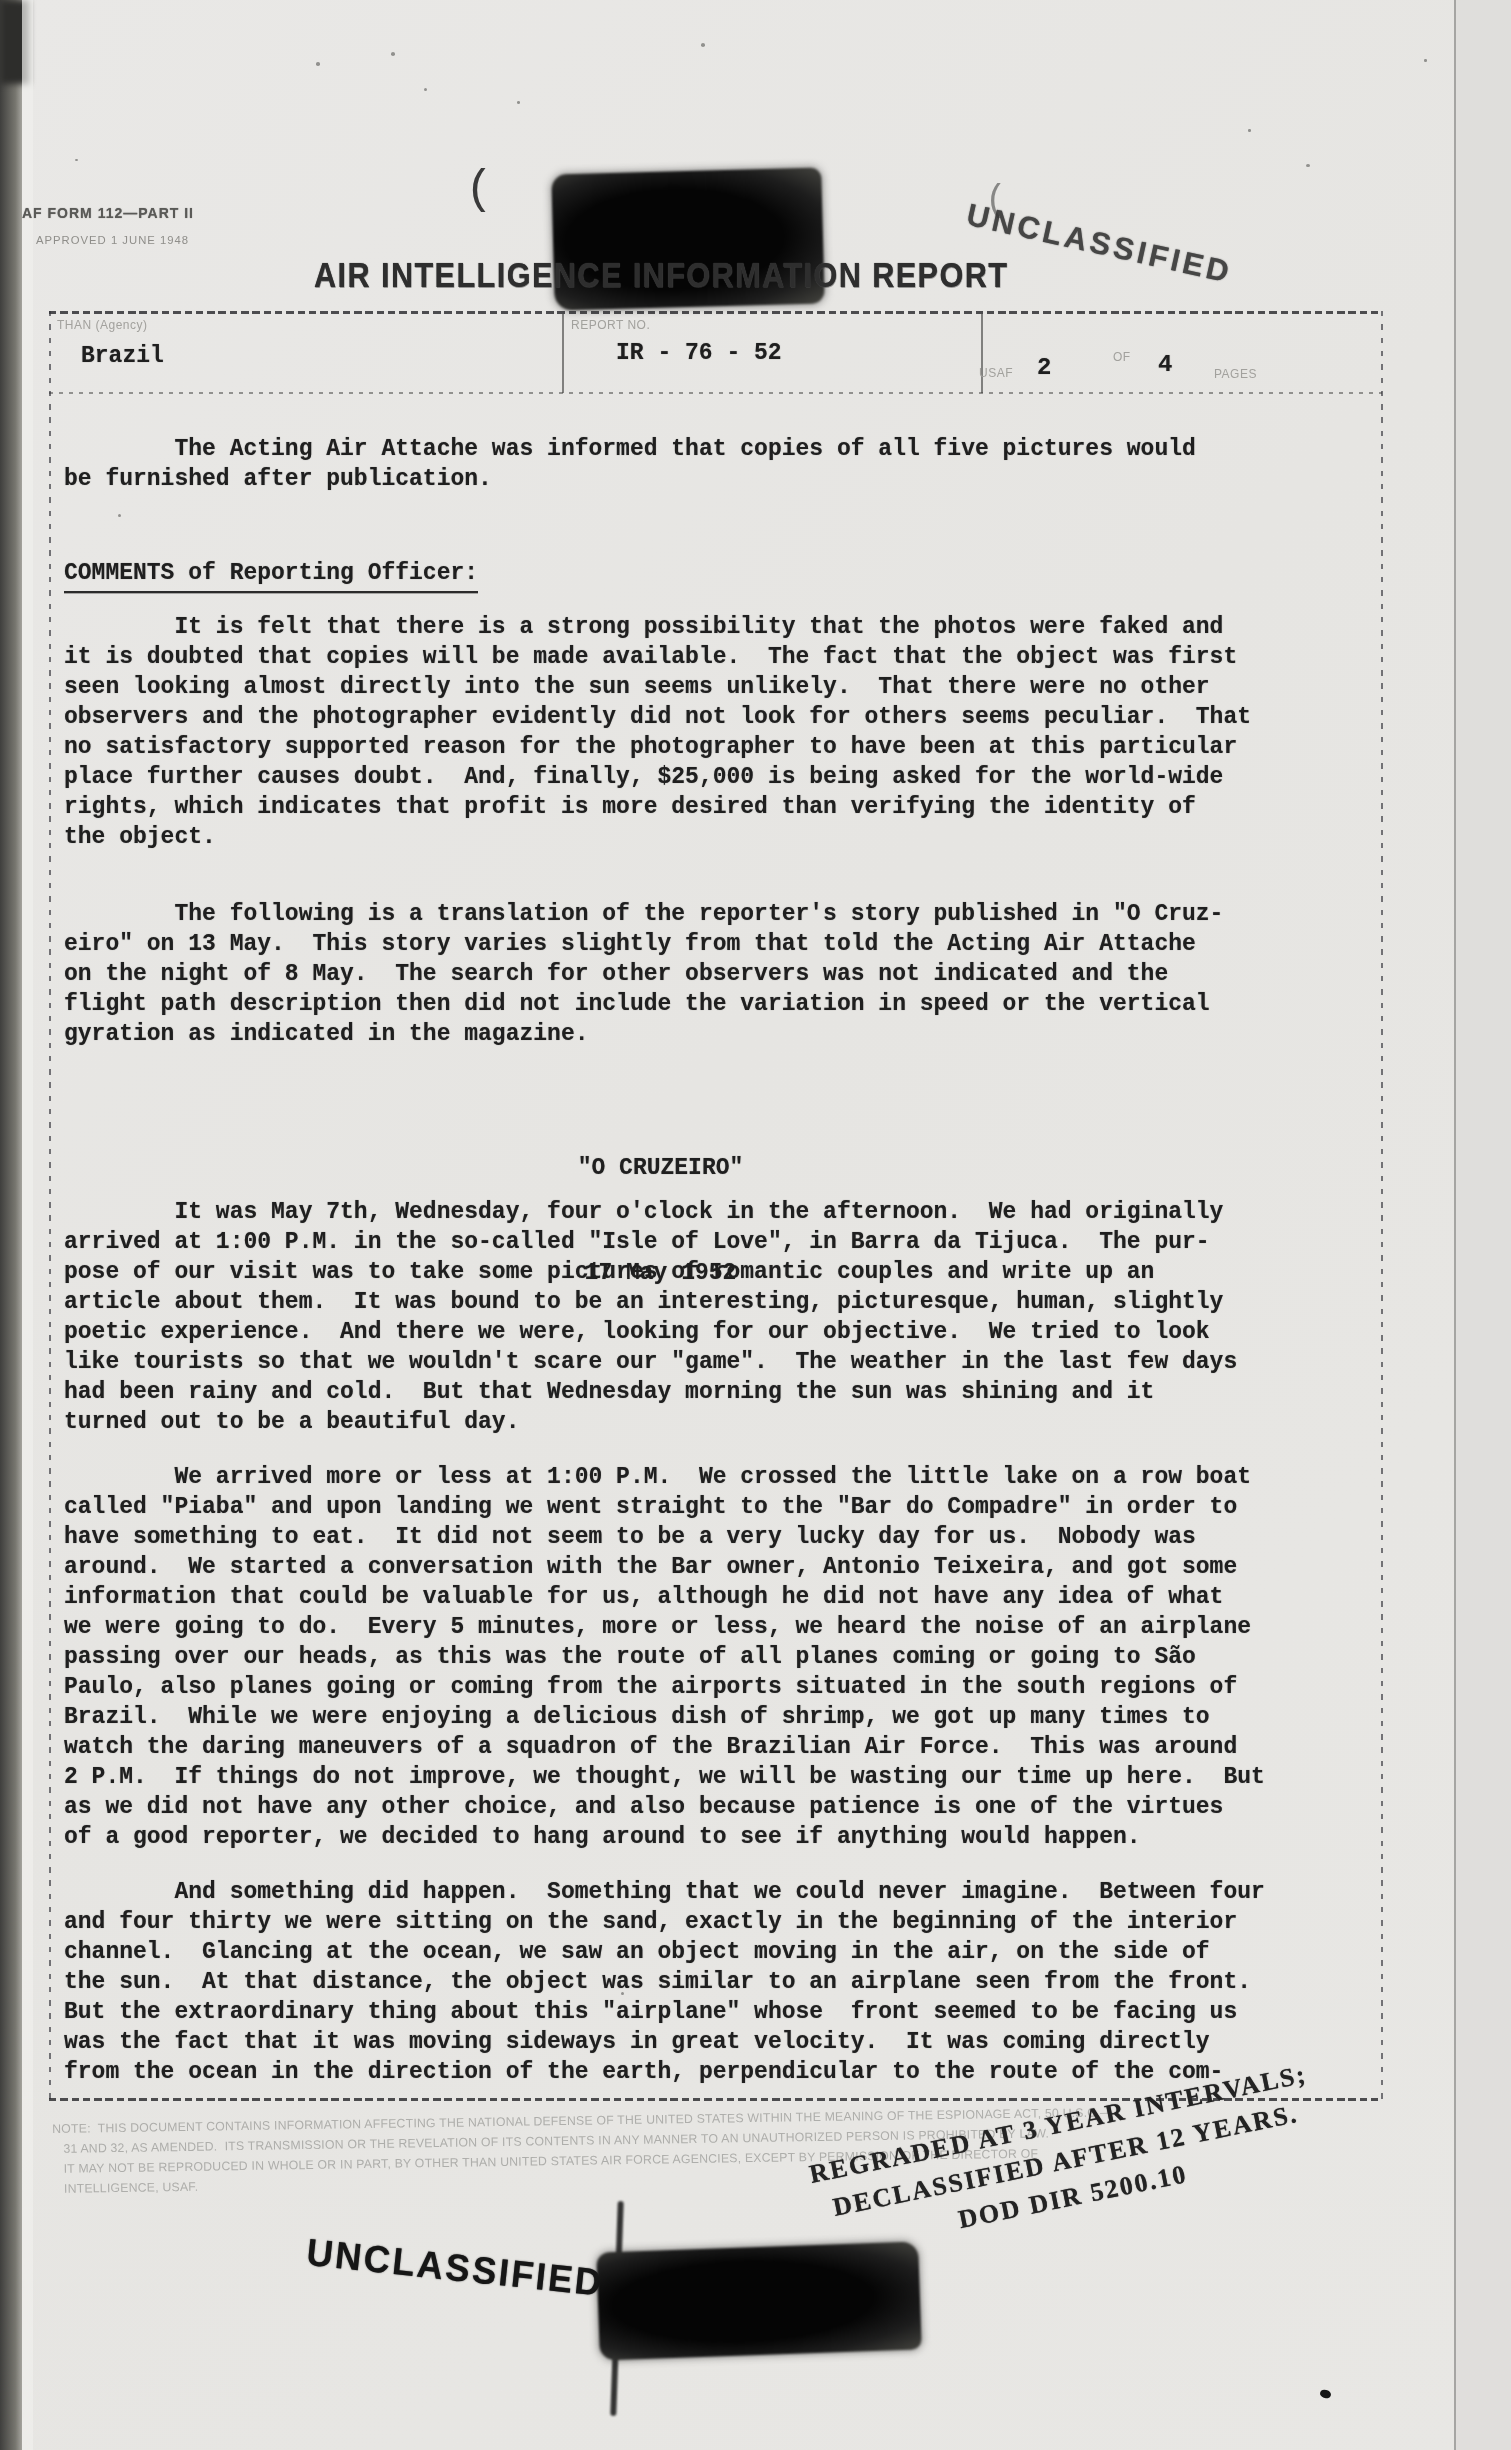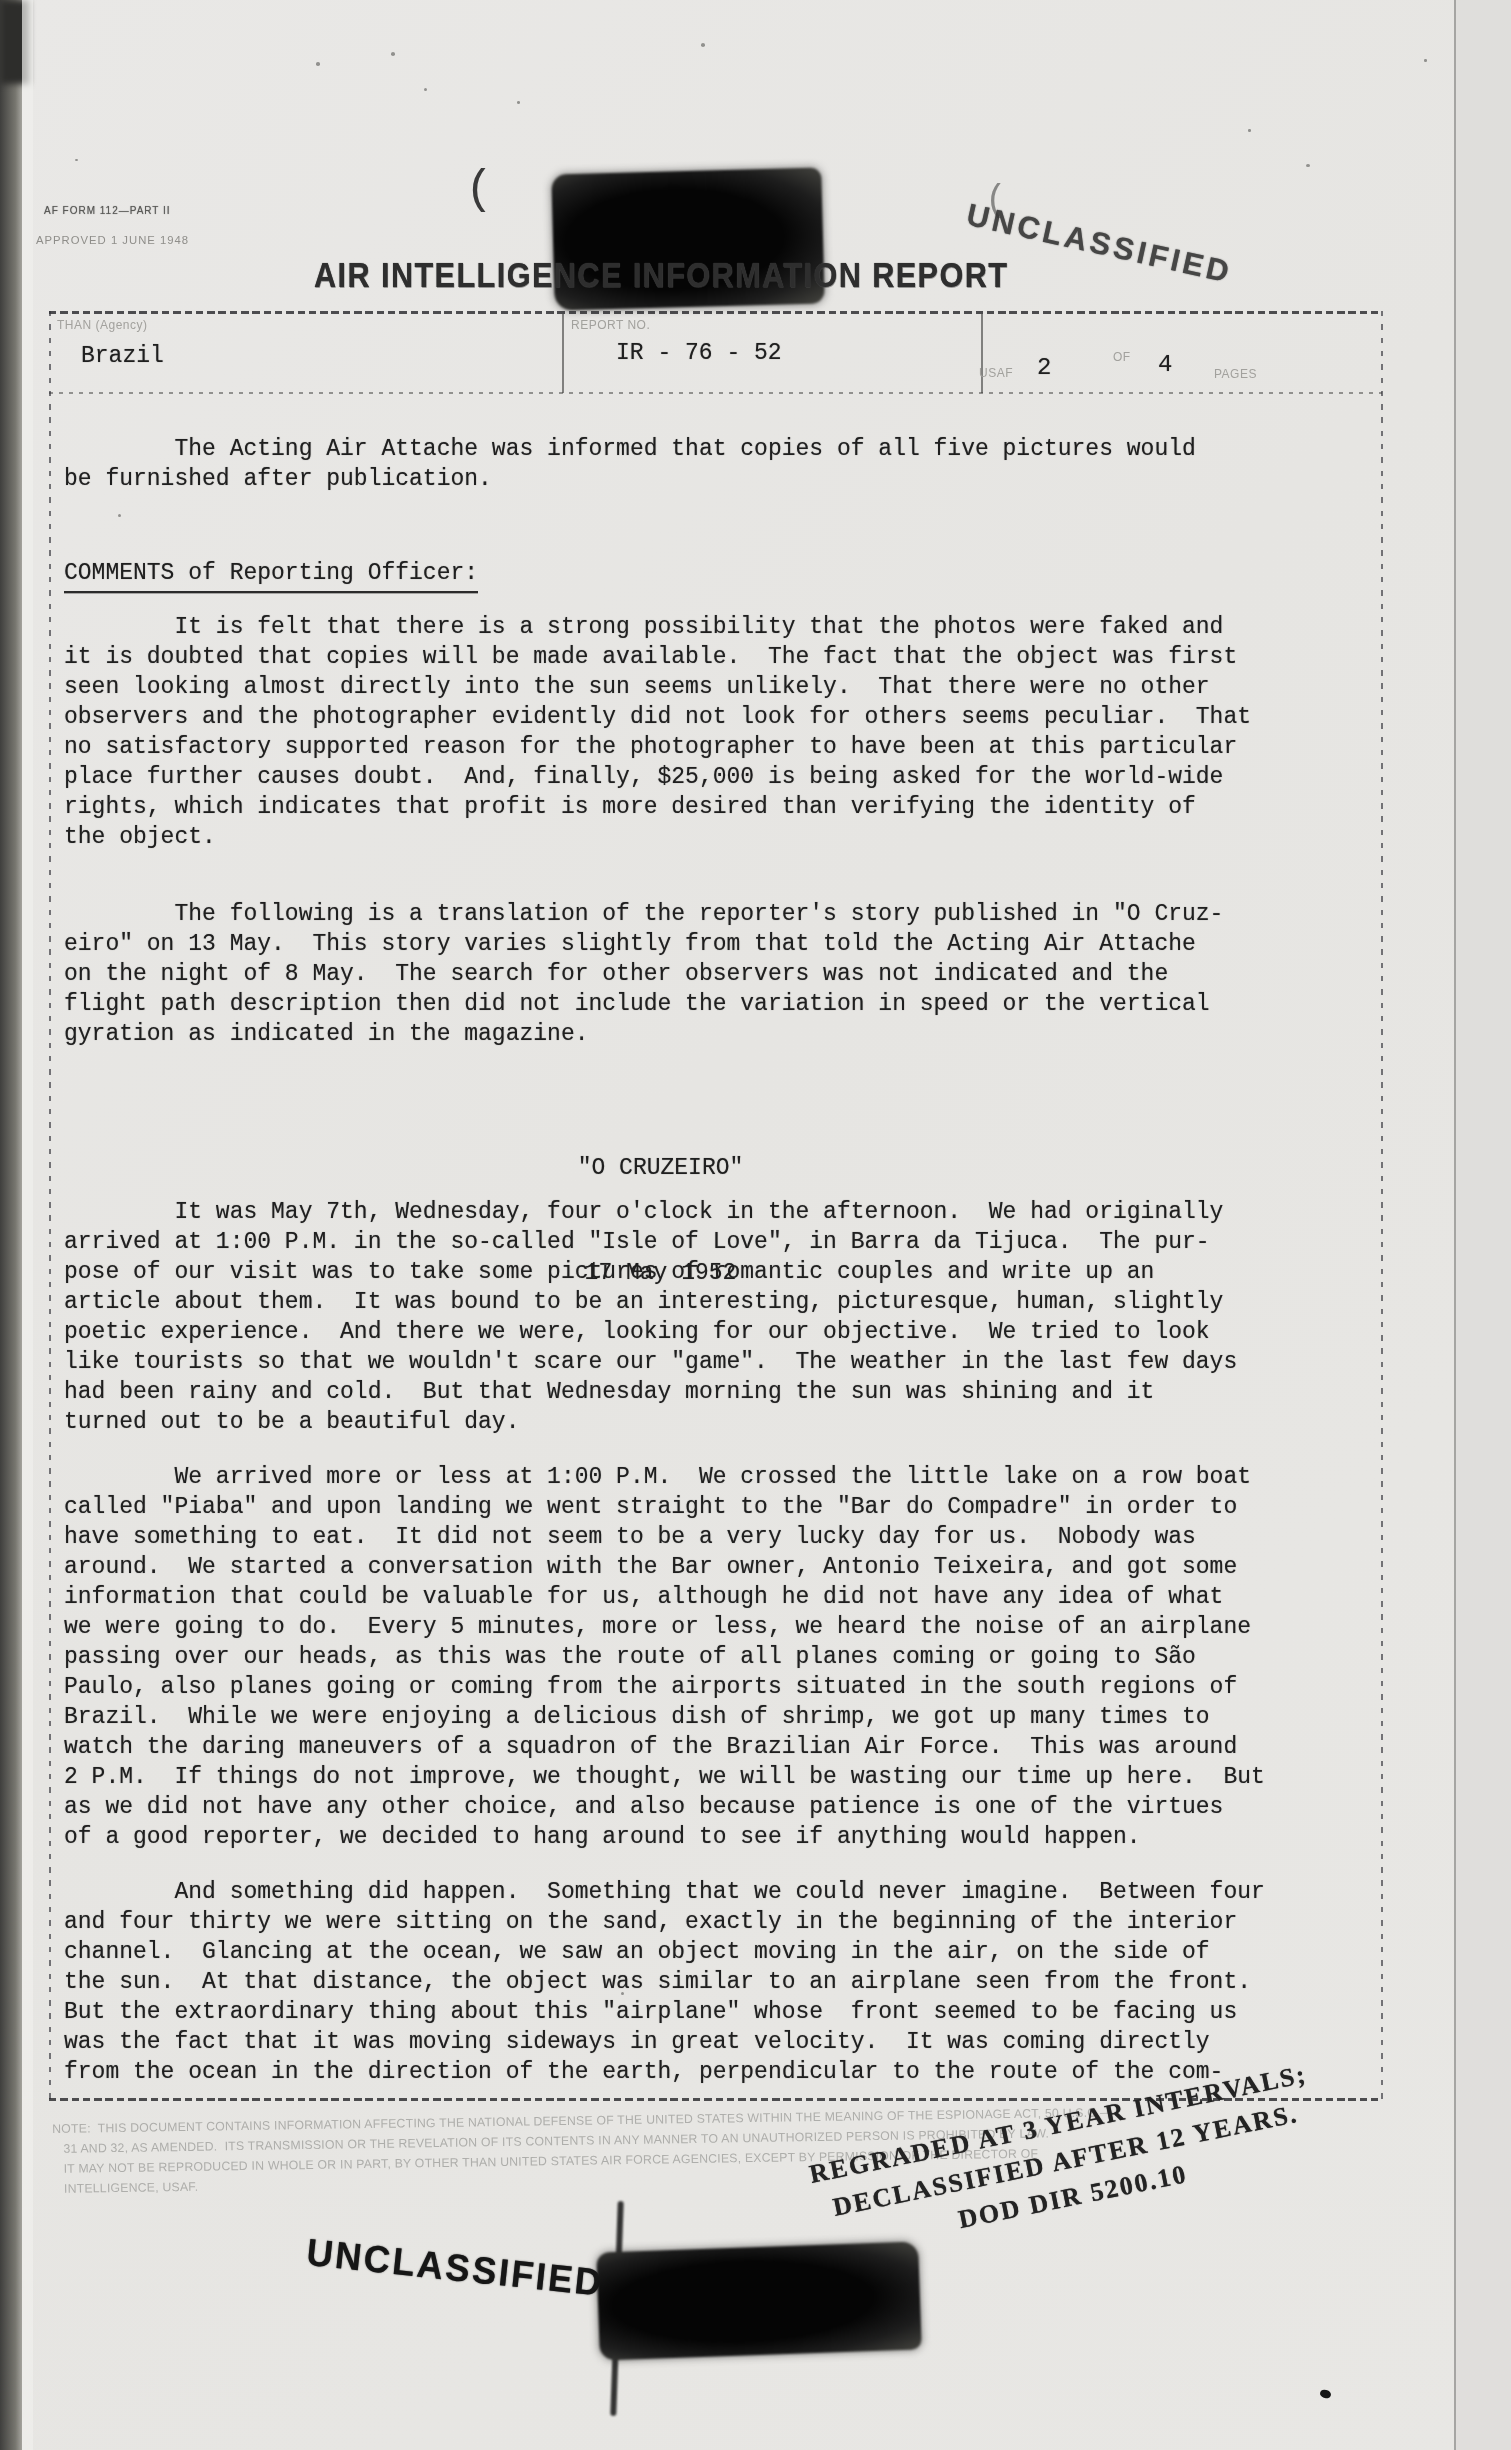--- a/index.html
+++ b/index.html
@@ -16,21 +16,21 @@
   .edge-left-top{position:absolute;left:0;top:0;width:29px;height:84px;background:#2d2d2b;filter:blur(3px);}
   .edge-left-strip{position:absolute;left:22px;top:0;width:11px;height:100%;background:#f0efec;opacity:.7;}
   .edge-right-line{position:absolute;left:1454px;top:0;width:2px;height:100%;background:#6f6f6d;opacity:.55;}
   .edge-right-shade{position:absolute;left:1456px;top:0;width:55px;height:100%;background:#dddcd9;opacity:.8;}
 
   .speck{position:absolute;background:#6c6c6a;border-radius:50%;opacity:.7;}
 
   
   .typed{
     font-family:"Liberation Mono",monospace;
-    font-weight:400;
+    font-weight:700;
     color:#1f1f1f;
     text-shadow:0 0 1px rgba(35,35,35,.5);
     white-space:pre;
   }
   .body-text{font-size:23px;line-height:30px;}
   .underlined{display:inline-block;border-bottom:2px solid #2b2b2b;padding-bottom:3px;
     box-shadow:0 1px 0 rgba(40,40,40,.35);}
   .faint-label{
     font-family:"Liberation Sans",sans-serif;
     font-size:12px;color:#a2a19d;letter-spacing:0.5px;white-space:pre;
@@ -40,21 +40,21 @@
     background:repeating-linear-gradient(90deg,#26262a 0 7.4px,rgba(0,0,0,0) 7.4px 11.3px);
     opacity:.8;filter:blur(0.3px);}
   .hline-dot{position:absolute;height:1.5px;
     background:repeating-linear-gradient(90deg,#4a4a48 0 4px,rgba(0,0,0,0) 4px 10px);
     opacity:.55;}
   .vline-dash{position:absolute;width:2px;
     background:repeating-linear-gradient(180deg,#33333a 0 5.4px,rgba(0,0,0,0) 5.4px 13.3px);
     opacity:.65;}
   .vline-thin{position:absolute;width:1.5px;background:#3c3c3a;opacity:.6;}
 
-  .form-id{position:absolute;left:44px;top:205px;font-size:10px;font-weight:400;
+  .form-id{position:absolute;left:22px;top:205px;font-size:14px;font-weight:700;
     color:#5a5a57;letter-spacing:1px;text-shadow:0 0 1px #777;}
   .form-approved{position:absolute;left:36px;top:234px;font-size:11.3px;color:#8f8e8a;letter-spacing:1px;}
 
   .paren{position:absolute;font-family:"Liberation Mono",monospace;color:#3a3a3a;}
   .paren-1{left:465px;top:163px;font-size:47px;}
   .paren-2{left:985px;top:180px;font-size:36px;opacity:.55;}
 
   .redaction{position:absolute;filter:blur(1px);
     background:radial-gradient(ellipse at 45% 50%,#050505 52%,#1d1d1d 76%,#3c3c38 95%);
     box-shadow:0 0 8px rgba(25,25,25,.55);}

